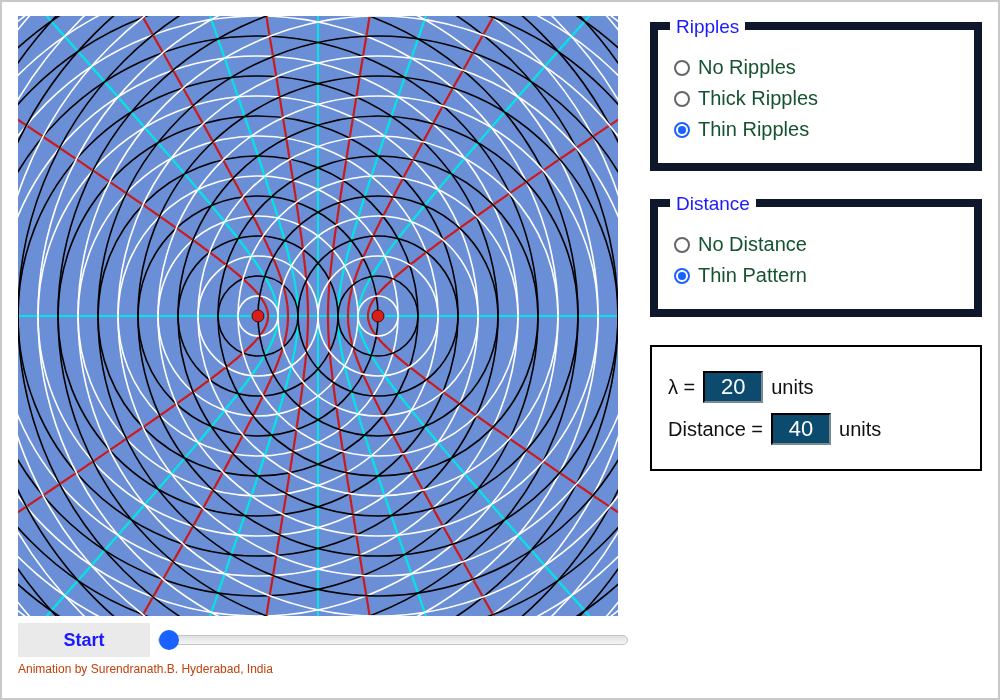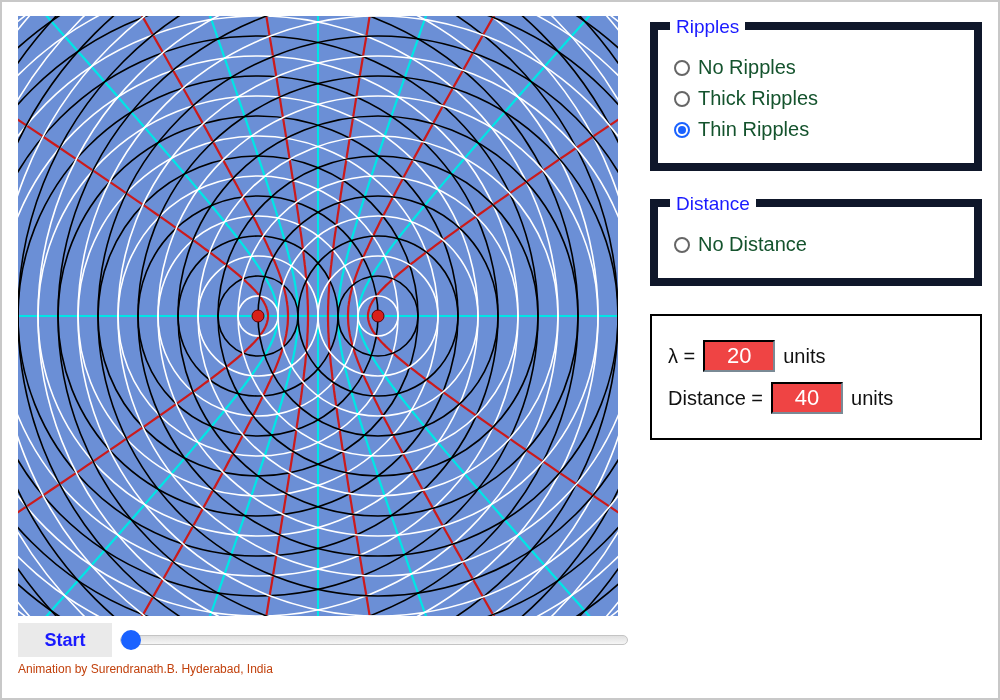--- a/index.html
+++ b/index.html
@@ -41,21 +41,21 @@
     display: block;
   }
   .controls-row {
     display: flex;
     align-items: center;
     margin-top: 4px;
     height: 40px;
     gap: 8px;
   }
   .start-btn {
-    width: 94px;
+    width: 132px;
     height: 34px;
     background: #eaeaea;
     border: none;
     font-weight: 700;
     color: #1a1aff;
     font-size: 18px;
     cursor: pointer;
     text-align: center;
   }
   .slider-wrap {
@@ -143,24 +143,24 @@
   }
   .param-row {
     display: flex;
     align-items: center;
     gap: 8px;
     font-size: 20px;
     color: #111;
     margin: 10px 0;
   }
   .num-field {
-    background: #ef4444;
+    background: #0c4a6e;
     color: #fff;
     font-size: 22px;
-    width: 72px;
+    width: 60px;
     height: 32px;
     display: inline-flex;
     align-items: center;
     justify-content: center;
     border: 2px solid #000;
     border-right-color: #7a8a95;
     border-bottom-color: #7a8a95;
     font-weight: 500;
   }
 </style>
@@ -280,20 +280,26 @@
           </div>
       </div>
 
       <div class="fieldset">
         <span class="legend">Distance</span>
         <div id="pattern-group">
             <div class="radio-row">
               <span class="radio-circle"></span>
               <span>No Distance</span>
             </div>
+            <div class="radio-row">
+              <span class="radio-circle checked">
+                <span class="radio-dot"></span>
+              </span>
+              <span>Thin Pattern</span>
+            </div>
           </div>
       </div>
 
       <div class="params-box">
         <div class="param-row">
           <span>λ =</span>
           <span class="num-field">20</span>
           <span>units</span>
         </div>
         <div class="param-row">

